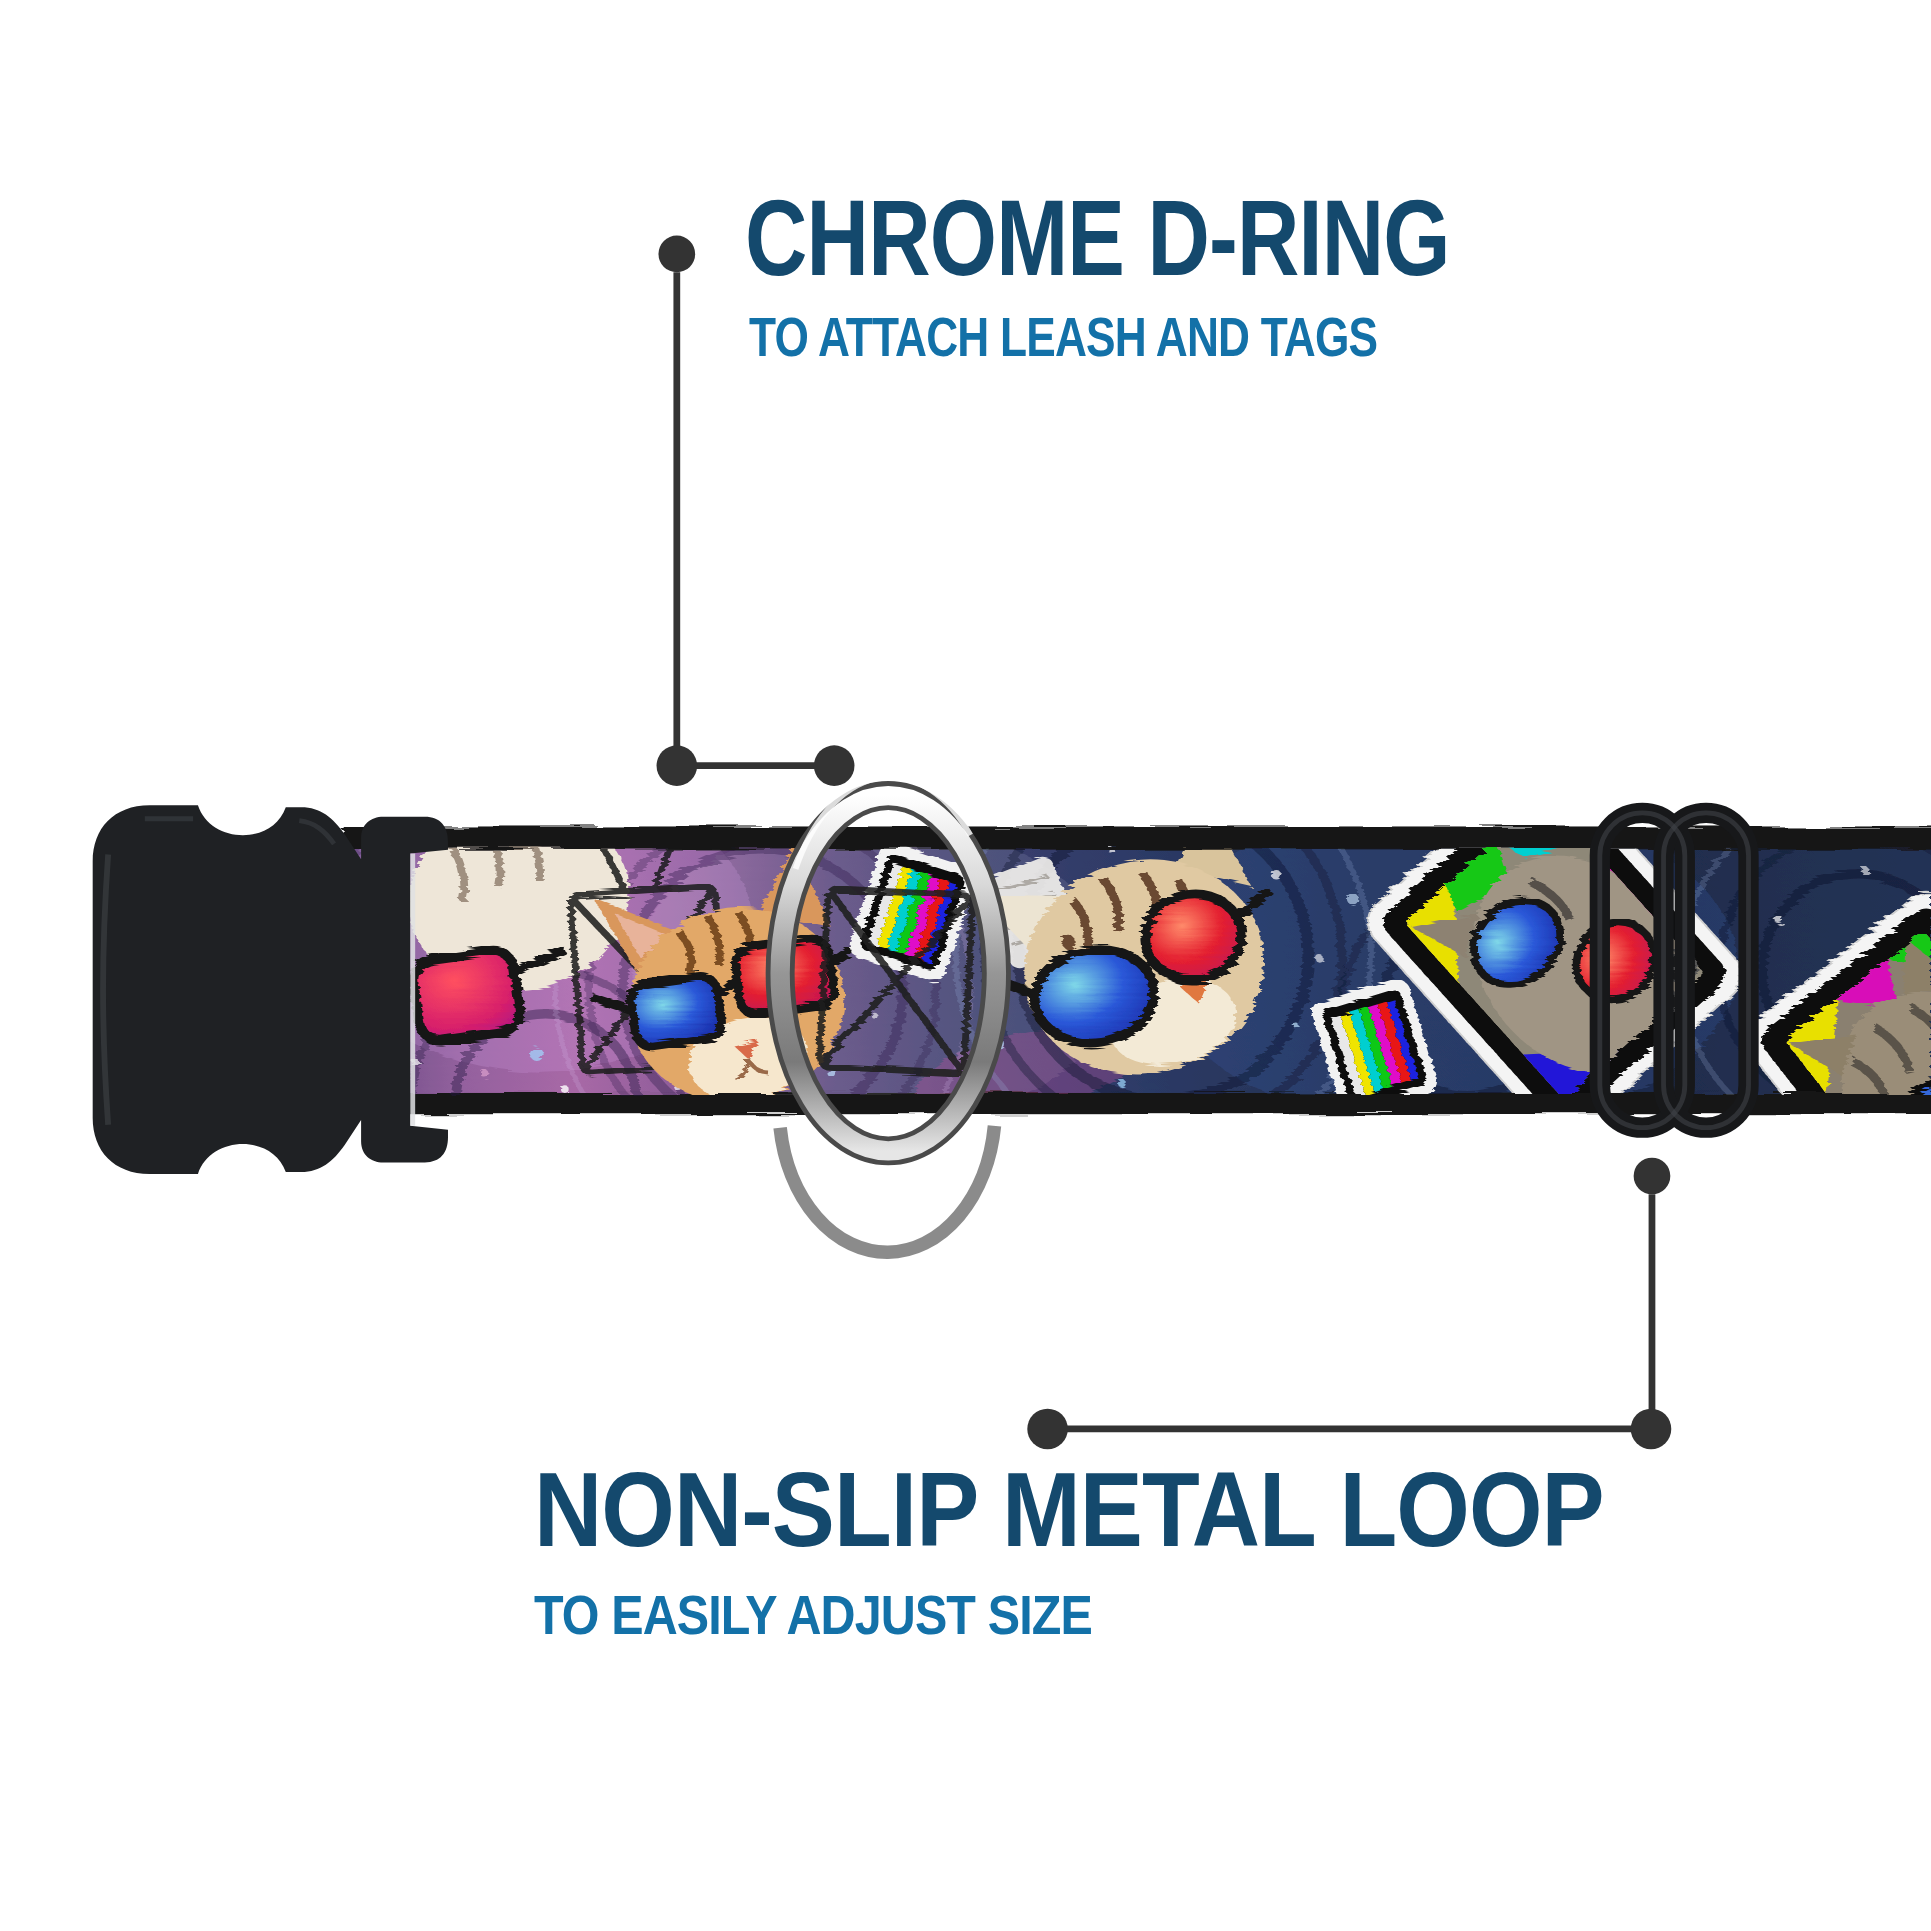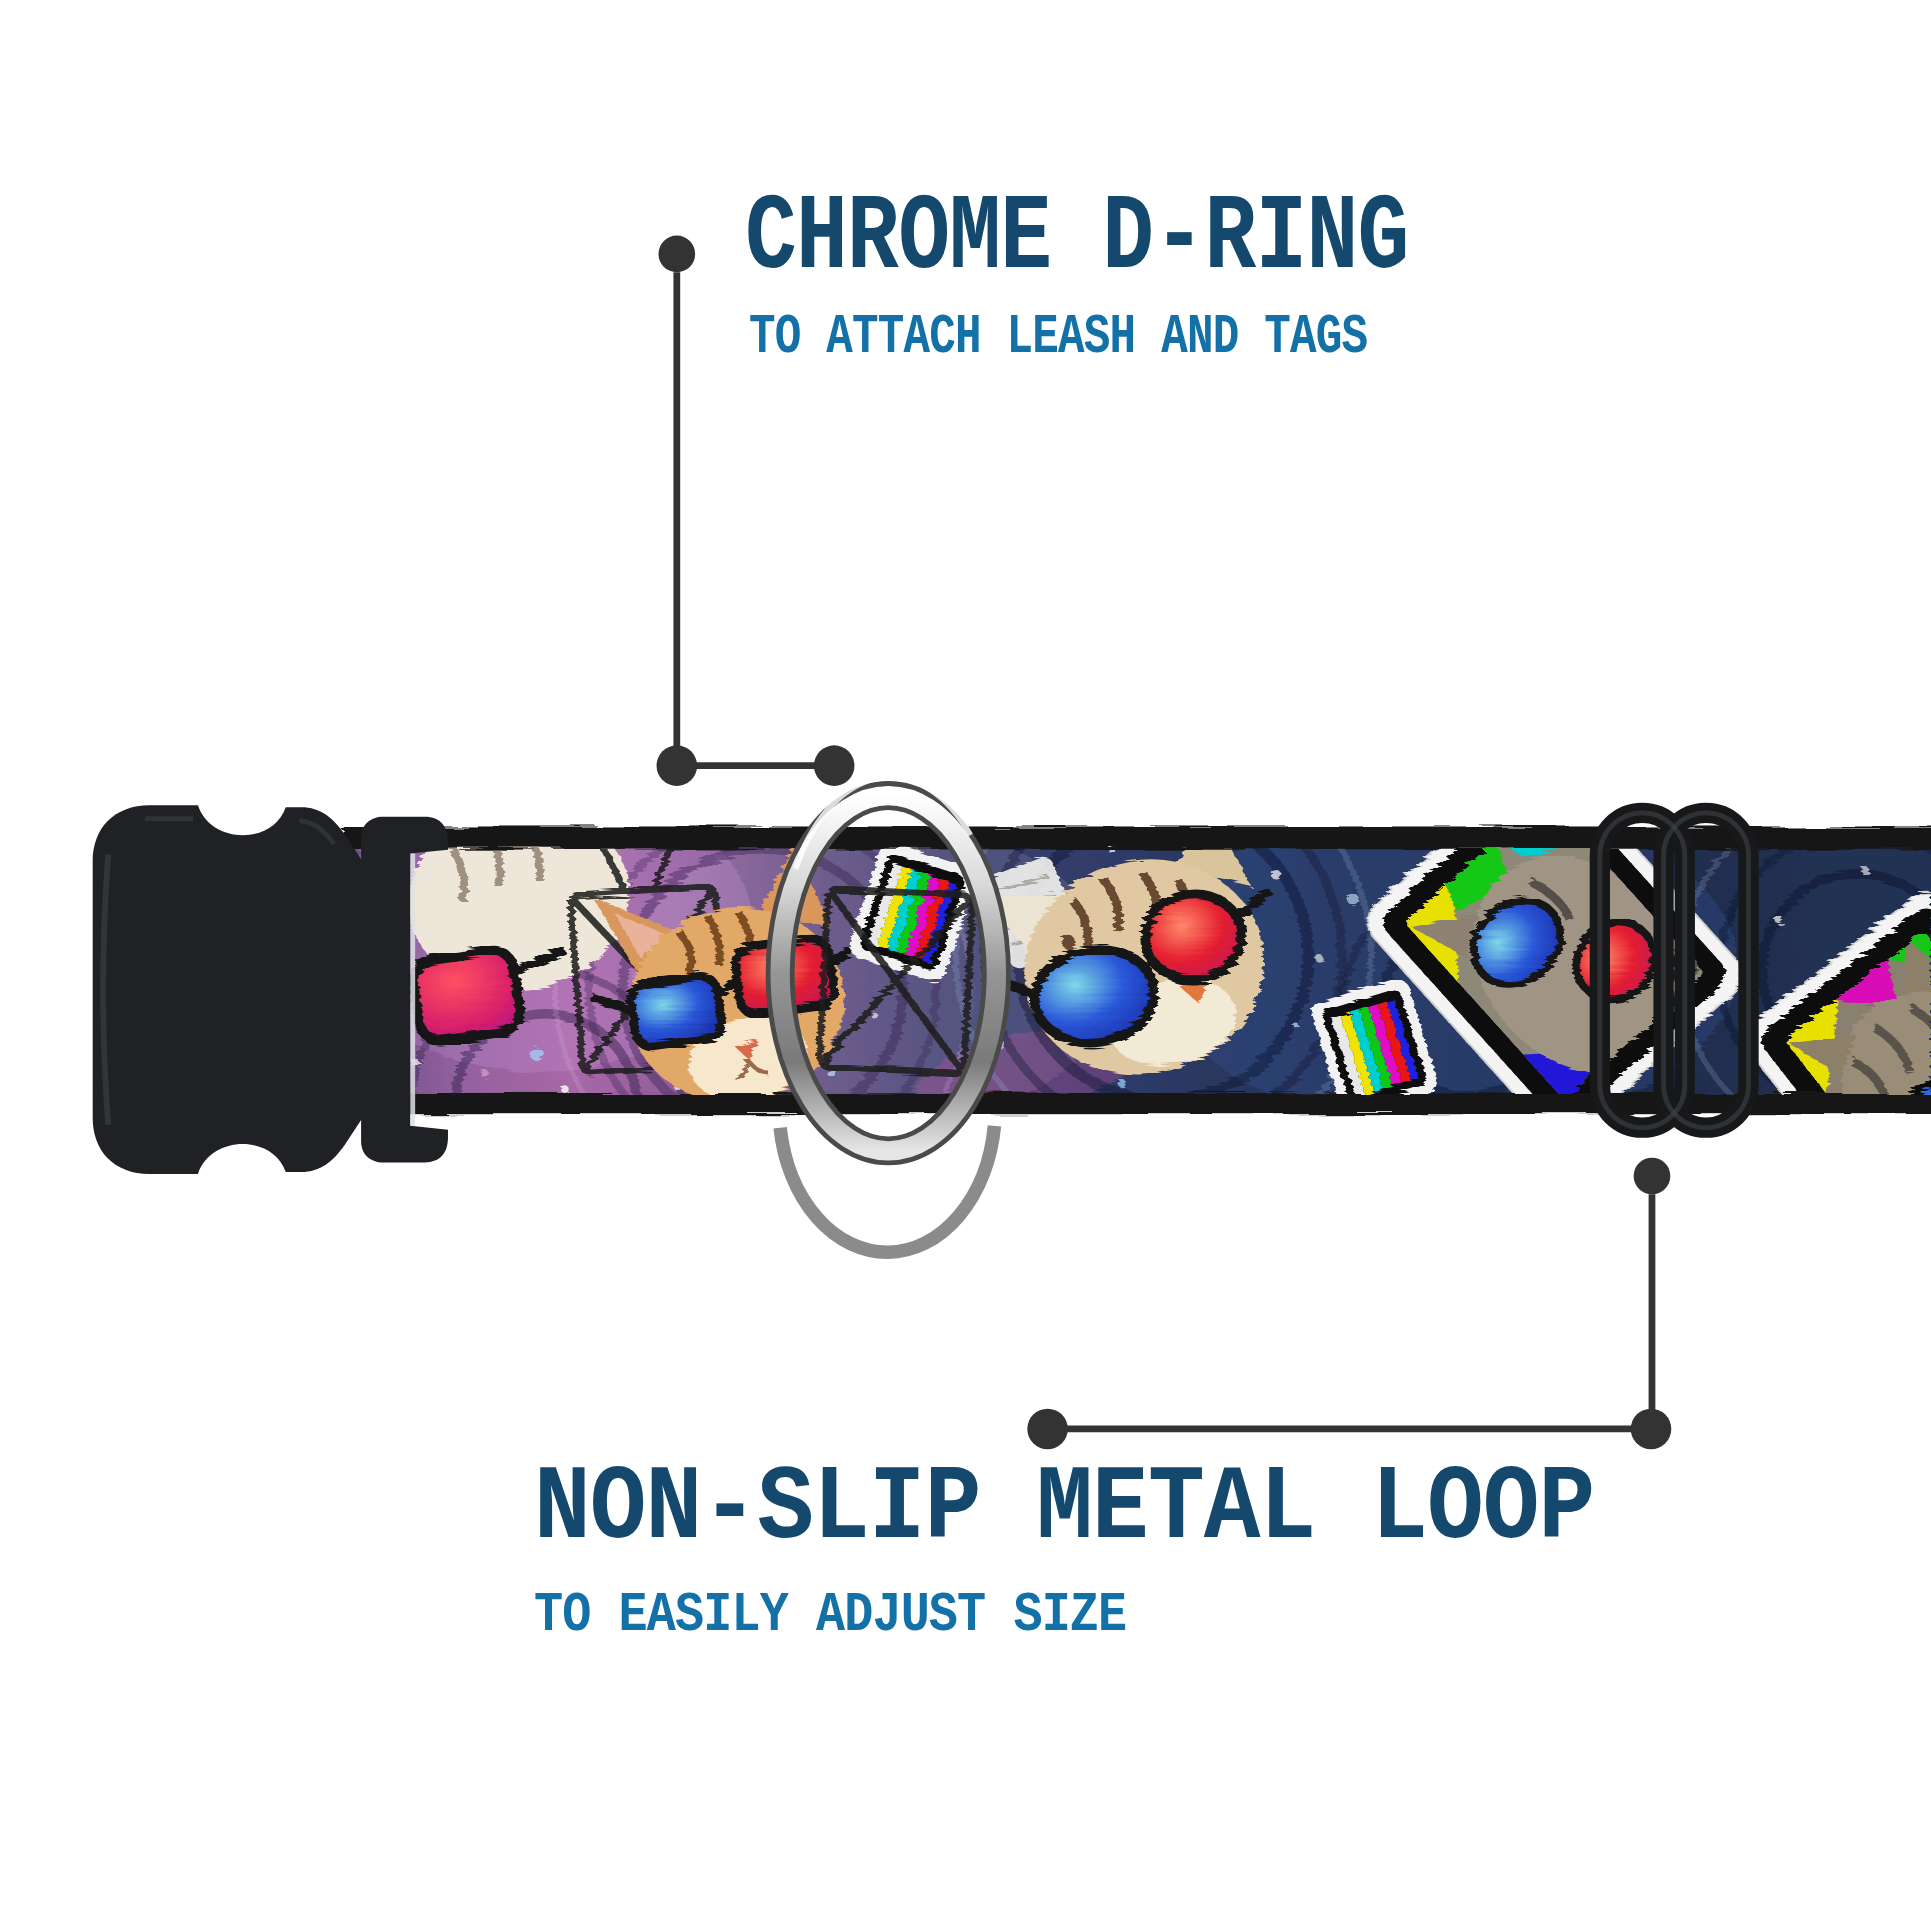--- a/index.html
+++ b/index.html
@@ -1,17 +1,17 @@
 <!DOCTYPE html>
 <html><head>
 <meta charset="utf-8">
 <style>
   html,body{margin:0;padding:0;background:#ffffff;}
   .stage{position:relative;width:1931px;height:1679px;background:#ffffff;overflow:hidden;
-         font-family:Liberation Mono, monospace;text-align:center;}
+         font-family:Liberation Sans, sans-serif;text-align:center;}
   .stage svg{position:absolute;left:0;top:0;}
   .label{position:absolute;font-weight:bold;line-height:1;white-space:nowrap;
          transform-origin:left top;letter-spacing:-1px;}
   #t1{left:745px;top:184px;font-size:108px;color:#14496d;transform:scaleX(.80);}
   #s1{left:749px;top:309px;font-size:56px;color:#1371a8;transform:scaleX(.79);}
   #t2{left:534px;top:1457px;font-size:105px;color:#14496d;transform:scaleX(.90);}
   #s2{left:534px;top:1587px;font-size:56px;color:#1371a8;transform:scaleX(.865);}
 </style>
 </head>
 <body>

